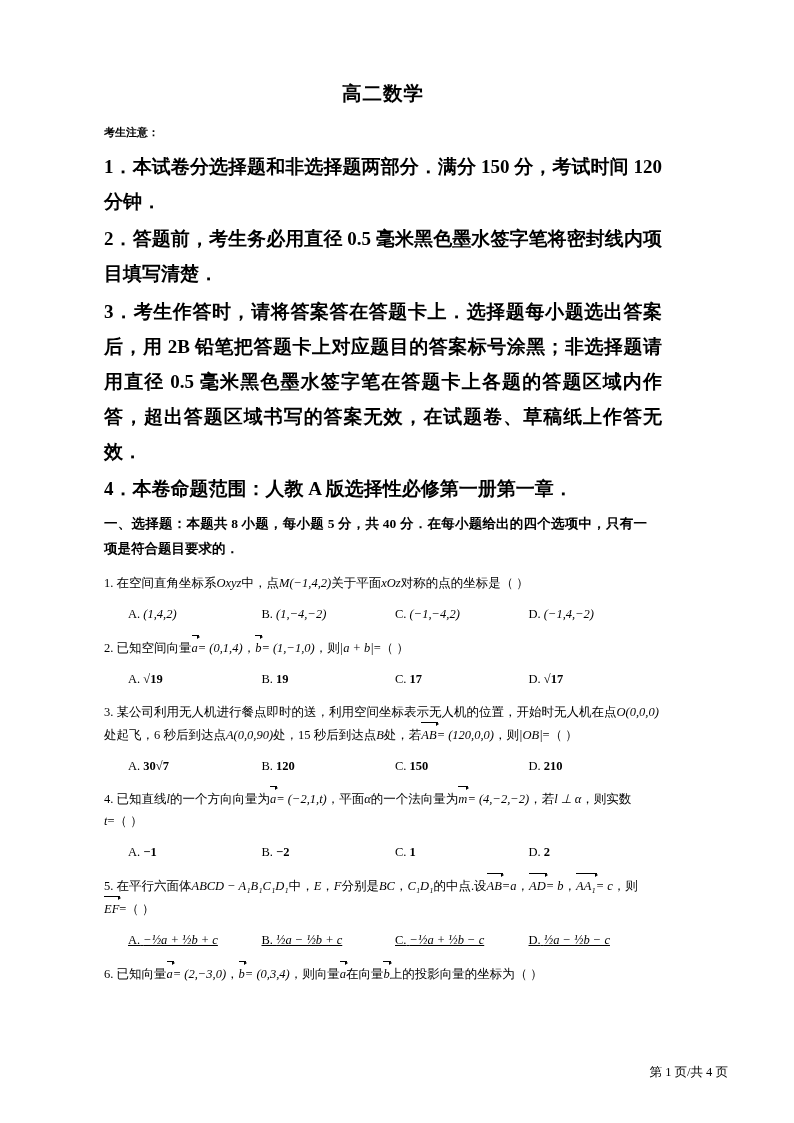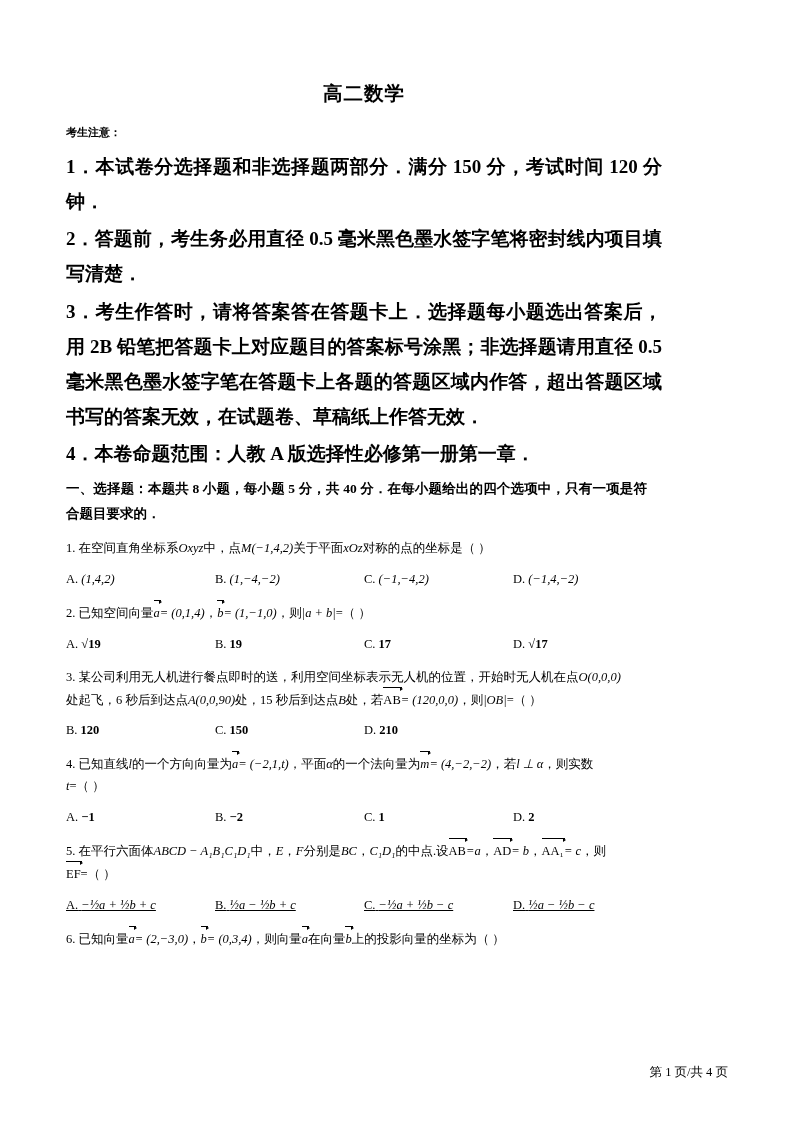--- a/index.html
+++ b/index.html
@@ -12,21 +12,21 @@
     height: 1123px;
     font-family: "Liberation Serif", serif;
     color: #000000;
     position: relative;
     overflow: hidden;
   }
   .page {
     width: 728px;
     height: 1123px;
     box-sizing: border-box;
-    padding: 58px 66px 0 66px;
+    padding: 58px 66px 0 104px;
     position: relative;
   }
   .doc-title {
     text-align: center;
     font-size: 19.5px;
     font-weight: bold;
     margin-top: 22px;
     margin-bottom: 18px;
     letter-spacing: 1px;
   }
@@ -54,20 +54,21 @@
     line-height: 1.75;
     margin: 11px 0 0 0;
   }
   .q-body {
     margin: 0;
   }
   .opts {
     display: flex;
     font-size: 12.5px;
     margin-top: 9px;
+    margin-left: 24px;
   }
   .opts > div {
     flex: 0 0 25%;
     white-space: nowrap;
   }
   .opts.wide > div {
     flex: 0 0 25%;
     text-decoration: underline;
   }
   .mjx {
@@ -99,20 +100,21 @@
     top: -2px;
     width: 0;
     height: 0;
     border-left: 3px solid #000;
     border-top: 2px solid transparent;
     border-bottom: 2px solid transparent;
   }
   .ovl {
     position: relative;
     display: inline-block;
+    font-style: italic;
     padding-top: 1px;
   }
   .ovl::after {
     content: "";
     position: absolute;
     left: 0;
     right: -1px;
     top: -2px;
     border-top: 1px solid #000;
   }
@@ -180,20 +182,21 @@
 
   <div class="q">
     <div class="q-body">
       <span>3.</span>
       <span>某公司利用无人机进行餐点即时的送，利用空间坐标表示无人机的位置，开始时无人机在点</span><span class="mjx">O(0,0,0)</span>
     </div>
     <div class="q-body">
       <span>处起飞，6 秒后到达点</span><span class="mjx">A(0,0,90)</span><span>处，15 秒后到达点</span><span class="mjx">B</span><span>处，若</span><span class="ovl">AB</span><span class="mjx">= (120,0,0)</span><span>，则</span><span class="mjx">|OB|</span><span>=（     ）</span>
     </div>
     <div class="opts">
+      <div><span>A.</span> <span class="up">30√7</span></div>
       <div><span>B.</span> <span class="up">120</span></div>
       <div><span>C.</span> <span class="up">150</span></div>
       <div><span>D.</span> <span class="up">210</span></div>
     </div>
   </div>
 
   <div class="q">
     <div class="q-body">
       <span>4.</span>
       <span>已知直线</span><span class="mjx">l</span><span>的一个方向向量为</span><span class="vec">a</span><span class="mjx">= (−2,1,t)</span><span>，平面</span><span class="mjx">α</span><span>的一个法向量为</span><span class="vec">m</span><span class="mjx">= (4,−2,−2)</span><span>，若</span><span class="mjx">l ⊥ α</span><span>，则实数</span>

